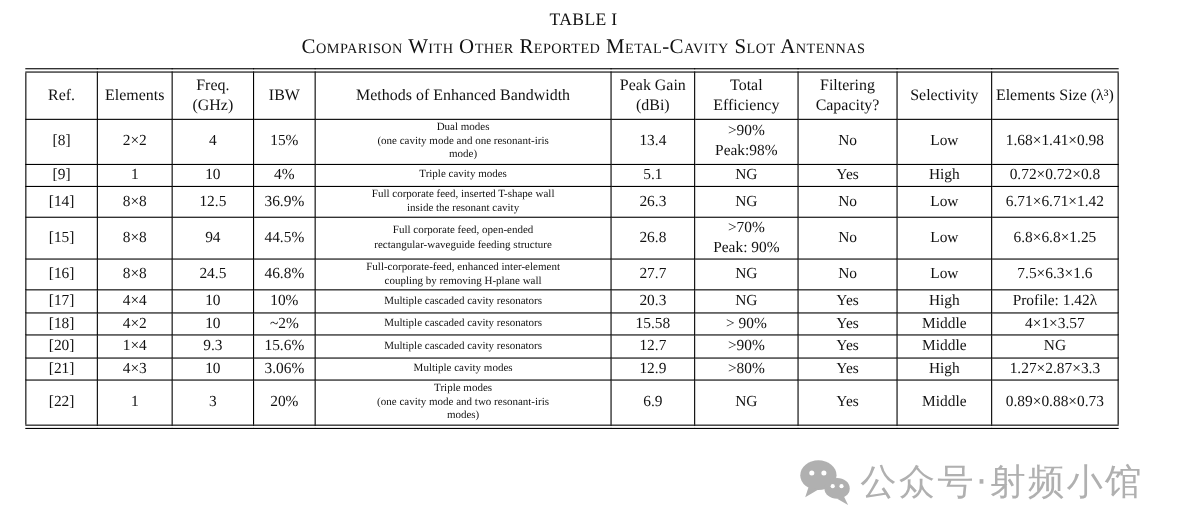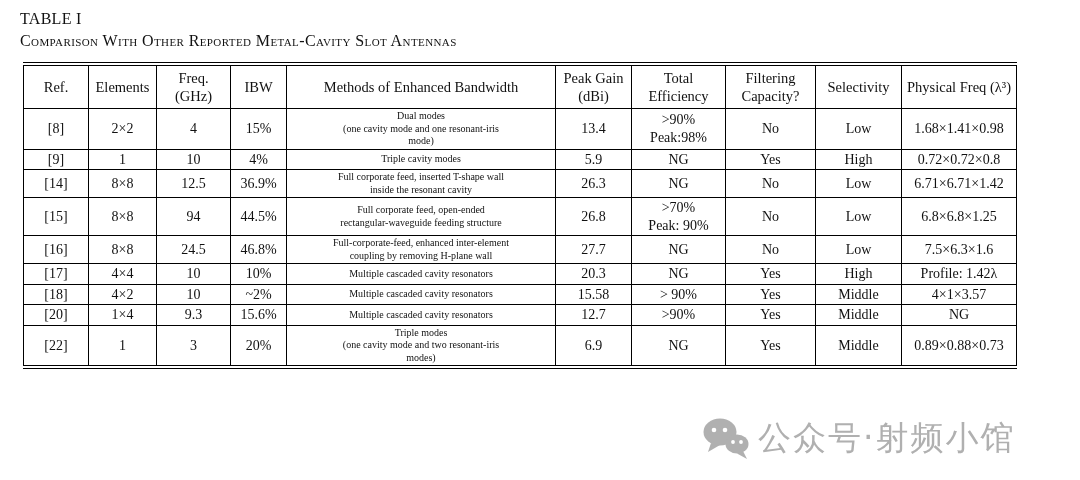--- a/index.html
+++ b/index.html
@@ -11,32 +11,32 @@
     position: relative;
     width: 1080px;
     height: 480px;
     background: #ffffff;
     font-family: "Liberation Serif", "DejaVu Serif", serif;
     color: #111111;
     overflow: hidden;
   }
   .caption-wrap {
     position: absolute;
-    left: 20px;
+    left: 34px;
     top: 10px;
     width: 993px;
-    text-align: left;
+    text-align: center;
   }
   .table-title {
     font-size: 16px;
     letter-spacing: 0.3px;
   }
   .table-subtitle {
     margin-top: 4px;
-    font-size: 16px;
+    font-size: 19px;
     font-variant: small-caps;
     letter-spacing: 0.4px;
   }
   table.comparison {
     position: absolute;
     left: 23px;
     top: 62px;
     width: 993px;
     border-collapse: collapse;
     table-layout: fixed;
@@ -60,21 +60,21 @@
   }
   table.comparison td.methods {
     font-size: 10px;
   }
   table.comparison tr.highlight td {
     background: #fbe4d3;
     font-weight: bold;
   }
   .watermark {
     position: absolute;
-    left: 702px;
+    left: 726px;
     top: 416px;
     display: flex;
     align-items: center;
     gap: 8px;
     color: #b0b0b0;
     pointer-events: none;
   }
   .watermark .wm-text {
     font-size: 33px;
     font-family: "DejaVu Sans", "Liberation Sans", sans-serif;
@@ -113,21 +113,21 @@
 (GHz)</th>
           <th>IBW</th>
           <th>Methods of Enhanced Bandwidth</th>
           <th>Peak Gain
 (dBi)</th>
           <th>Total
 Efficiency</th>
           <th>Filtering
 Capacity?</th>
           <th>Selectivity</th>
-          <th>Physical Freq (λ³)</th>
+          <th>Elements Size (λ³)</th>
         </tr>
     </thead>
     <tbody id="table-body">
         <tr>
           <td>[8]</td>
           <td>2×2</td>
           <td>4</td>
           <td>15%</td>
           <td class="methods">Dual modes
 (one cavity mode and one resonant-iris
@@ -138,21 +138,21 @@
           <td>No</td>
           <td>Low</td>
           <td>1.68×1.41×0.98</td>
         </tr>
         <tr>
           <td>[9]</td>
           <td>1</td>
           <td>10</td>
           <td>4%</td>
           <td class="methods">Triple cavity modes</td>
-          <td>5.9</td>
+          <td>5.1</td>
           <td>NG</td>
           <td>Yes</td>
           <td>High</td>
           <td>0.72×0.72×0.8</td>
         </tr>
         <tr>
           <td>[14]</td>
           <td>8×8</td>
           <td>12.5</td>
           <td>36.9%</td>
@@ -219,20 +219,32 @@
           <td>[20]</td>
           <td>1×4</td>
           <td>9.3</td>
           <td>15.6%</td>
           <td class="methods">Multiple cascaded cavity resonators</td>
           <td>12.7</td>
           <td>&gt;90%</td>
           <td>Yes</td>
           <td>Middle</td>
           <td>NG</td>
+        </tr>
+        <tr>
+          <td>[21]</td>
+          <td>4×3</td>
+          <td>10</td>
+          <td>3.06%</td>
+          <td class="methods">Multiple cavity modes</td>
+          <td>12.9</td>
+          <td>&gt;80%</td>
+          <td>Yes</td>
+          <td>High</td>
+          <td>1.27×2.87×3.3</td>
         </tr>
         <tr>
           <td>[22]</td>
           <td>1</td>
           <td>3</td>
           <td>20%</td>
           <td class="methods">Triple modes
 (one cavity mode and two resonant-iris
 modes)</td>
           <td>6.9</td>

